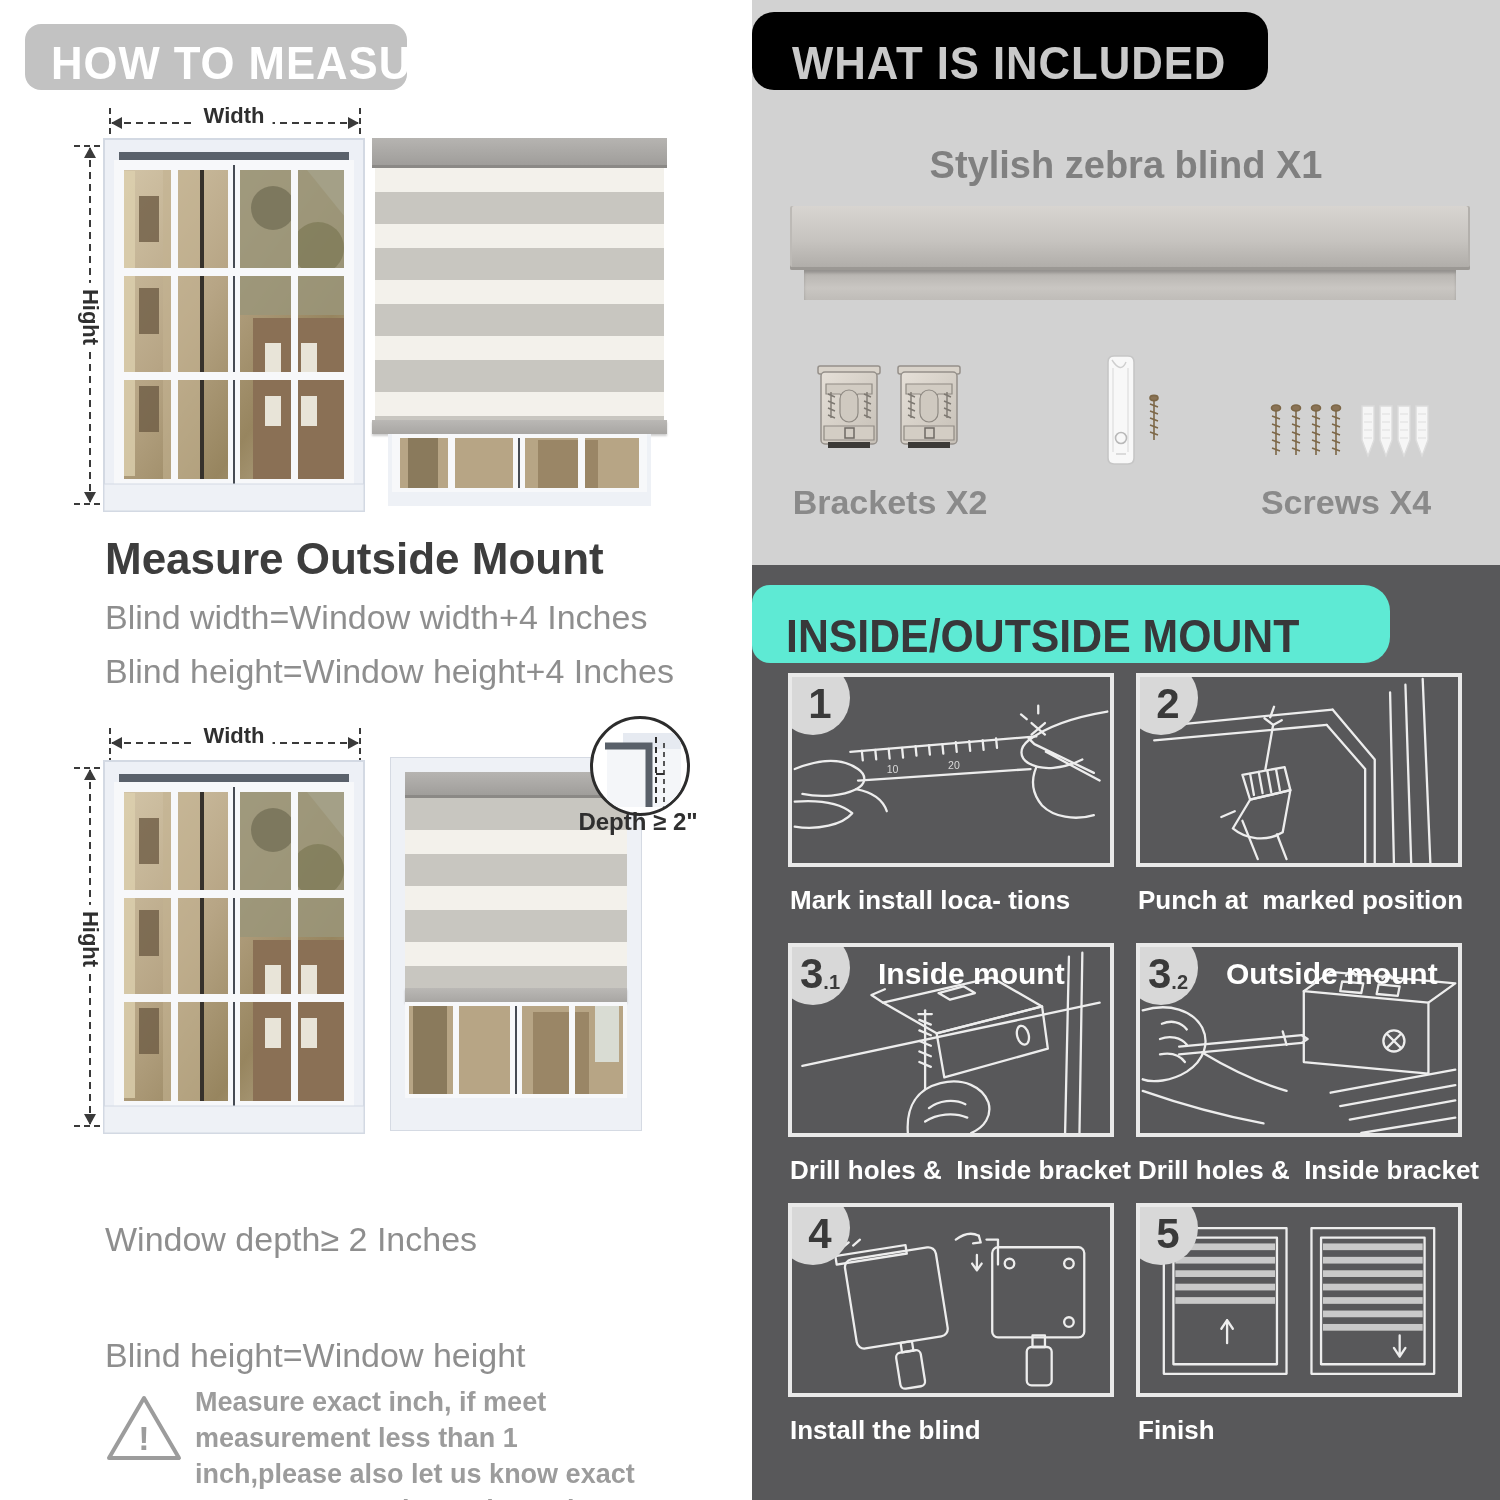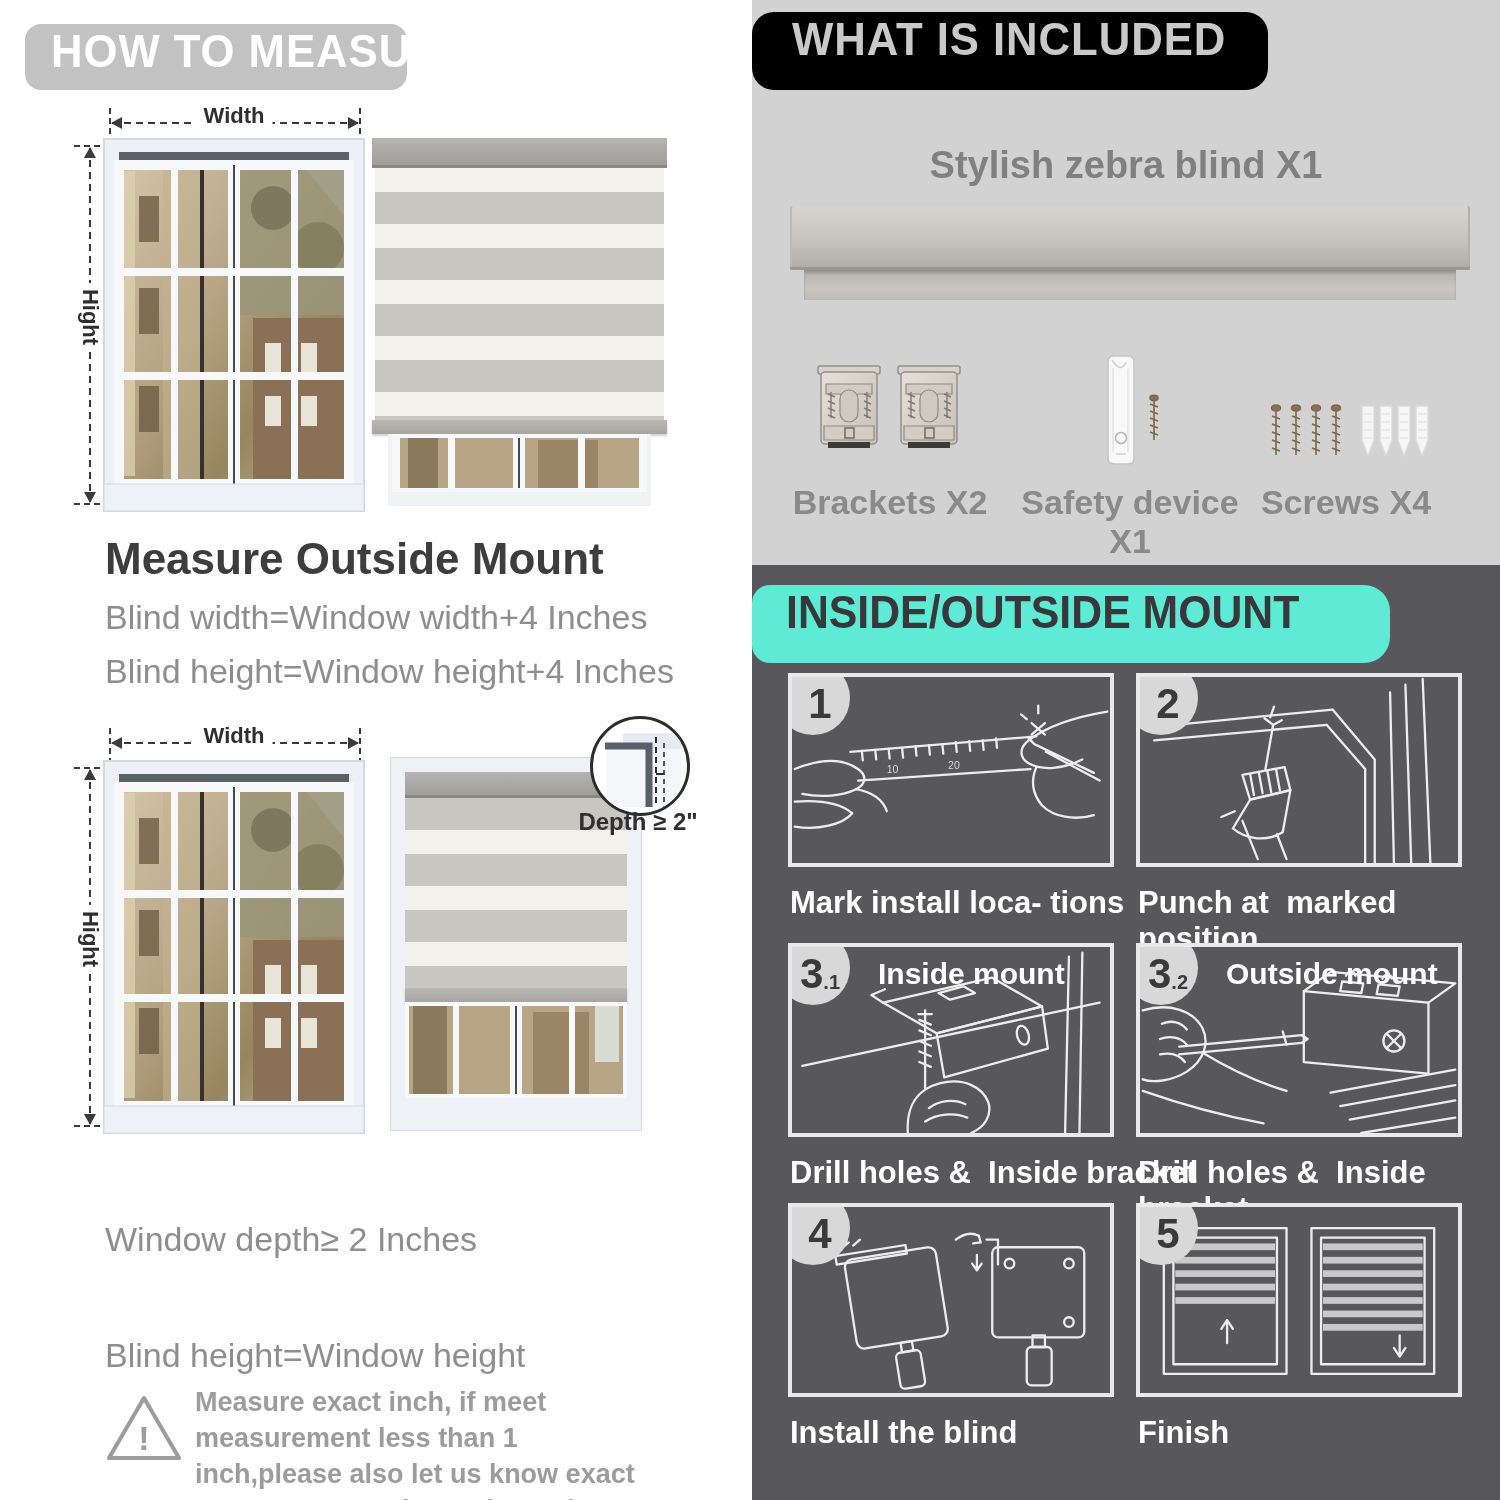--- a/index.html
+++ b/index.html
@@ -1,21 +1,21 @@
 <!DOCTYPE html>
 <html style="--page_bg: #ffffff; --left_header_bg: #c2c2c2; --left_header_text: #ffffff; --heading_text: #3d3d3d; --formula_text: #8e8e8e; --note_text: #9c9c9c; --measure_text: #2f2f2f; --included_bg: #d2d2d2; --included_header_text: #c9c9c9; --included_label_text: #8a8a8a; --product_label_text: #808080; --mount_bg: #58585a; --mount_header_text: #38383a; --panel_border: #e9e9e9; --badge_bg: #d8d8d8; --badge_text: #3a3a3a; --caption_text: #ffffff; --stripe_gray: #c8c6c0; --stripe_light: #f3f1eb;"><head>
 <meta charset="utf-8">
 <style>
   html,body{margin:0;padding:0;background:#fff}
   .canvas{position:relative;width:1500px;height:1500px;background:#fff;
           font-family:"Liberation Sans",sans-serif;overflow:hidden}
   .abs{position:absolute}
 
   
-  .pill{position:absolute;display:flex;align-items:flex-start;box-sizing:border-box}
+  .pill{position:absolute;display:flex;align-items:flex-end;box-sizing:border-box}
   .pill-left{left:25px;top:24px;width:382px;height:66px;background:var(--left_header_bg,#c2c2c2);
              border-radius:16px;padding-left:26px}
   .pill-left span{color:var(--left_header_text,#fff);font-size:46px;font-weight:bold;
                   transform:scaleX(.95);transform-origin:left center;letter-spacing:1px;white-space:nowrap}
   .pill-included{left:752px;top:12px;width:516px;height:78px;background:#000000;border-radius:22px;padding-left:40px}
   .pill-included span{color:var(--included_header_text,#c9c9c9);font-size:46px;font-weight:bold;
                       transform:scaleX(.95);transform-origin:left center;letter-spacing:1px;white-space:nowrap}
   .pill-mount{left:752px;top:585px;width:638px;height:78px;background:#5eead4;border-radius:18px 26px 26px 18px;padding-left:34px}
   .pill-mount span{color:var(--mount_header_text,#38383a);font-size:46px;font-weight:bold;
                    transform:scaleX(.93);transform-origin:left center;white-space:nowrap}
@@ -49,21 +49,21 @@
   
   .panel{position:absolute;width:326px;height:194px;box-sizing:border-box;border:4px solid var(--panel_border,#e9e9e9);
          background:var(--mount_bg,#58585a);overflow:hidden}
   .badge{position:absolute;left:-16px;top:-16px;width:74px;height:74px;border-radius:50%;
          background:var(--badge_bg,#d8d8d8);color:var(--badge_text,#3a3a3a);
          display:flex;align-items:center;justify-content:center;box-sizing:border-box;
          padding:12px 0 0 14px;font-weight:bold}
   .badge .n{font-size:42px;line-height:1}
   .badge .s{font-size:20px;margin-top:16px}
   .panel-title{position:absolute;left:86px;top:10px;font-size:30px;font-weight:bold;color:#fff;white-space:nowrap}
-  .caption{position:absolute;font-size:31px;font-weight:bold;color:var(--caption_text,#fff);white-space:pre-wrap}
+  .caption{position:absolute;font-size:26px;font-weight:bold;color:var(--caption_text,#fff);white-space:pre-wrap}
   .illus{position:absolute;inset:0;width:100%;height:100%}
 
   
   .fig{position:absolute}
   .blind-cassette{position:absolute;left:0;right:0;top:0;background:linear-gradient(180deg,#b6b4b1,#9d9b98);
                   box-shadow:inset 0 -3px 0 #8b8986}
   .zebra{position:absolute;background:repeating-linear-gradient(180deg,
           var(--stripe_light,#f3f1eb) 0 24px,var(--stripe_gray,#c8c6c0) 24px 56px)}
   .zebra2{position:absolute;background:repeating-linear-gradient(180deg,
           var(--stripe_gray,#c8c6c0) 0 32px,var(--stripe_light,#f3f1eb) 32px 56px)}
@@ -334,21 +334,20 @@
           <path d="M2,8 h8 M2,16 h8 M2,24 h8 M2,32 h8" stroke="#e6e6e6"></path>
         </g>
       <g transform="translate(148,2)">
           <path d="M0,0 h12 v34 l-6,16 l-6,-16 Z"></path>
           <path d="M2,8 h8 M2,16 h8 M2,24 h8 M2,32 h8" stroke="#e6e6e6"></path>
         </g>
     </g>
   </svg>
 
   <div class="item-label" style="left:790px;width:200px">Brackets X2</div>
-  <div class="item-label" style="left:1018px;width:224px">Safety device X1</div>
   <div class="item-label" style="left:1246px;width:200px">Screws X4</div>
 
   <div class="right-bottom"></div>
   <div class="pill pill-mount">
     <span>INSIDE/OUTSIDE MOUNT</span>
   </div>
 
   <div class="panel" style="left:788px;top:673px">
     <svg class="illus" viewBox="0 0 326 194">
       <g stroke="#ededed" stroke-width="2.4" fill="none" stroke-linecap="round" stroke-linejoin="round">

